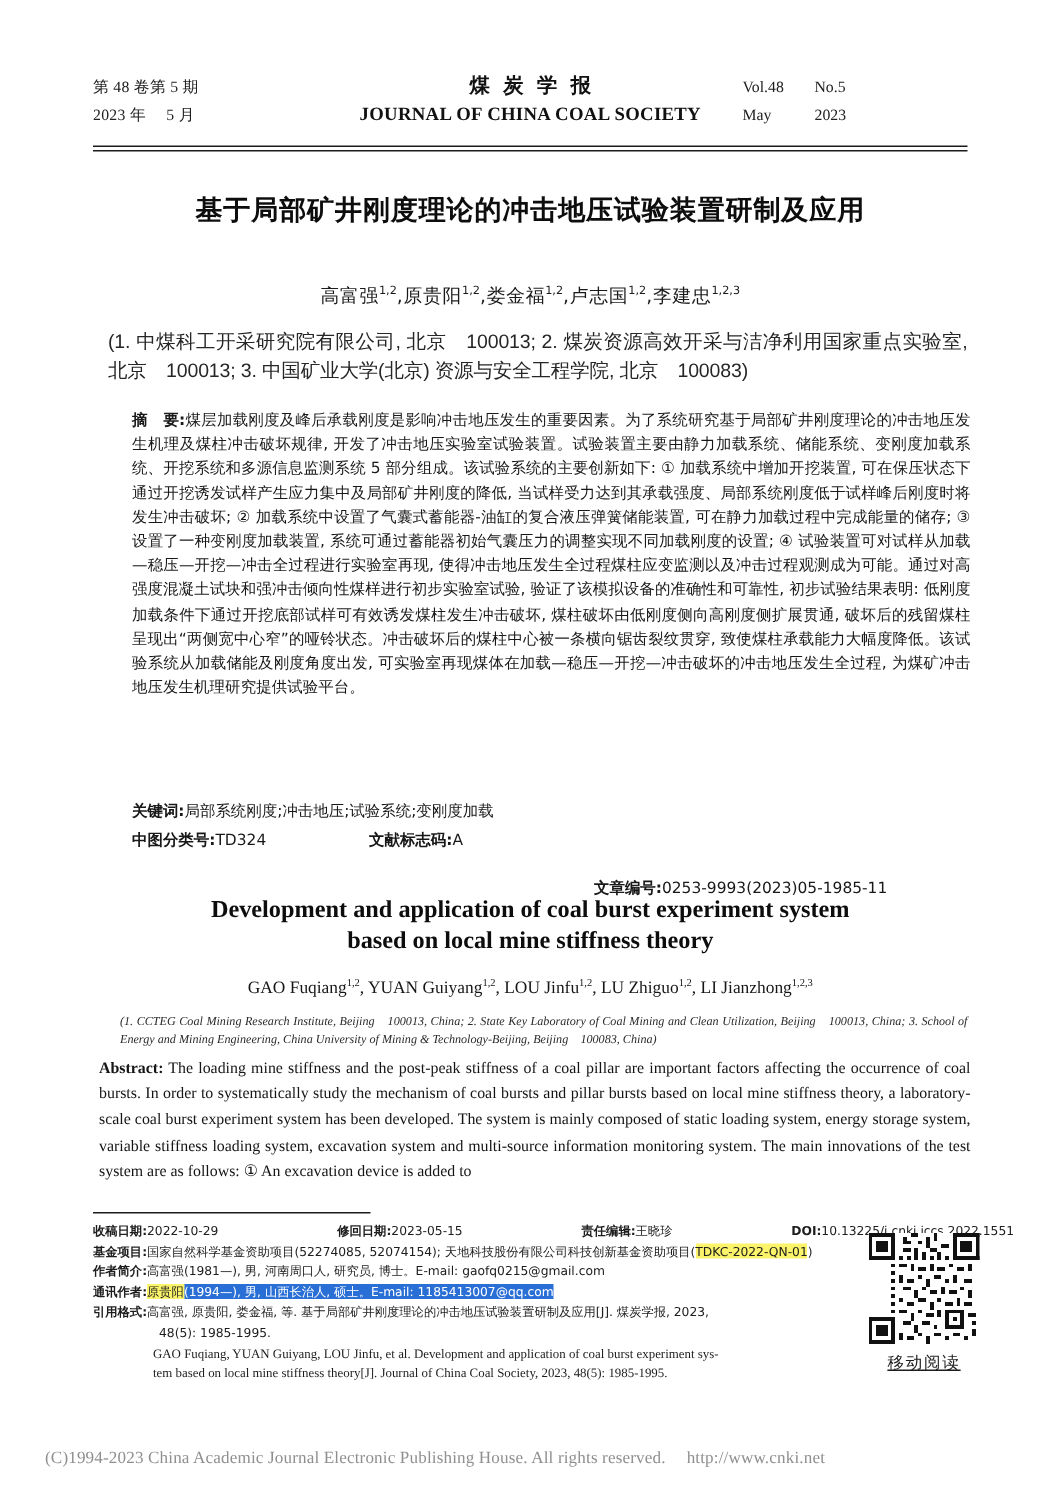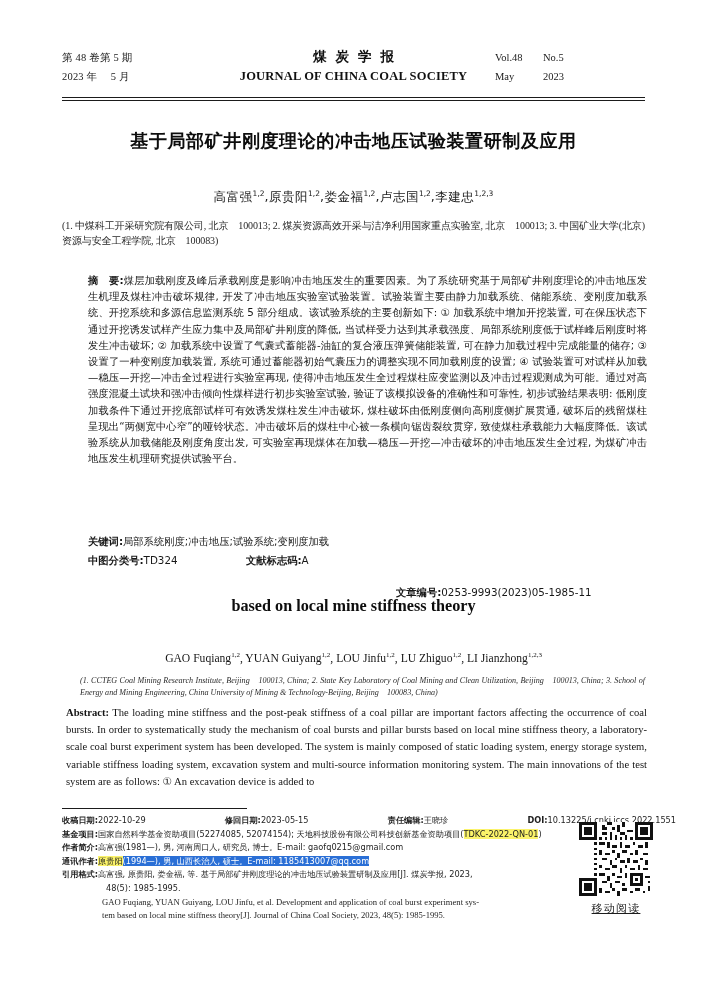--- a/index.html
+++ b/index.html
@@ -95,26 +95,26 @@
     text-align: center;
     font-family: "DejaVu Sans", "Liberation Sans", sans-serif;
     font-size: 12.5px;
     color: #1a1a1a;
     letter-spacing: 0.5px;
   }
   .cn-authors sup { font-size: 7.5px; vertical-align: super; letter-spacing: 0; }
 
   .cn-affil {
     position: absolute;
-    left: 62px; right: 62px; top: 219px;
-    font-size: 10px;
+    left: 72px; right: 62px; top: 219px;
+    font-size: 13px;
     line-height: 1.45;
     color: #262626;
     text-align: justify;
-    font-family: Liberation Serif, serif;
+    font-family: Liberation Sans, sans-serif;
     letter-spacing: -0.1px;
   }
 
   
   .cn-abs {
     position: absolute;
     left: 88px; right: 60px; top: 272px;
     font-family: "DejaVu Sans", "Liberation Sans", sans-serif;
     font-size: 10.3px;
     line-height: 16.2px;
@@ -293,20 +293,21 @@
 
   <div class="cn-kw"><span class="lbl">关键词:</span><span>局部系统刚度;冲击地压;试验系统;变刚度加载</span></div>
 
   <div class="cn-class">
     <div class="cell-a"><span class="lbl">中图分类号:</span><span>TD324</span></div>
     <div class="cell-b"><span class="lbl">文献标志码:</span><span>A</span></div>
     <div class="cell-c"><span class="lbl">文章编号:</span><span>0253-9993(2023)05-1985-11</span></div>
   </div>
 
   <div class="en-title">
+    <div>Development and application of coal burst experiment system</div>
     <div>based on local mine stiffness theory</div>
   </div>
 
   <div class="en-authors"><span>GAO Fuqiang</span><sup>1,2</sup><span>, </span><span>YUAN Guiyang</span><sup>1,2</sup><span>, </span><span>LOU Jinfu</span><sup>1,2</sup><span>, </span><span>LU Zhiguo</span><sup>1,2</sup><span>, </span><span>LI Jianzhong</span><sup>1,2,3</sup></div>
 
   <div class="en-affil">(1. CCTEG Coal Mining Research Institute, Beijing　100013, China; 2. State Key Laboratory of Coal Mining and Clean Utilization, Beijing　100013, China; 3. School of Energy and Mining Engineering, China University of Mining &amp; Technology-Beijing, Beijing　100083, China)</div>
 
   <div class="en-abs"><span class="lbl">Abstract:</span> <span>The loading mine stiffness and the post-peak stiffness of a coal pillar are important factors affecting the occurrence of coal bursts. In order to systematically study the mechanism of coal bursts and pillar bursts based on local mine stiffness theory, a laboratory-scale coal burst experiment system has been developed. The system is mainly composed of static loading system, energy storage system, variable stiffness loading system, excavation system and multi-source information monitoring system. The main innovations of the test system are as follows: ① An excavation device is added to</span></div>
 
   <div class="fn-rule"></div>
@@ -457,14 +458,17 @@
           <rect x="25" y="27" width="1" height="1"></rect>
             <rect x="27" y="25" width="1" height="2"></rect>
           <rect x="26" y="21" width="2" height="1"></rect>
             <rect x="27" y="23" width="1" height="1"></rect>
         </g>
       </svg>
     </div>
     <div class="qr-label">移动阅读</div>
   </div>
 
+  <div class="copyright">
+    <span>(C)1994-2023 China Academic Journal Electronic Publishing House. All rights reserved.</span><span class="gap"></span><span>http://www.cnki.net</span>
+  </div>
 
 </div>
 
 </body></html>

